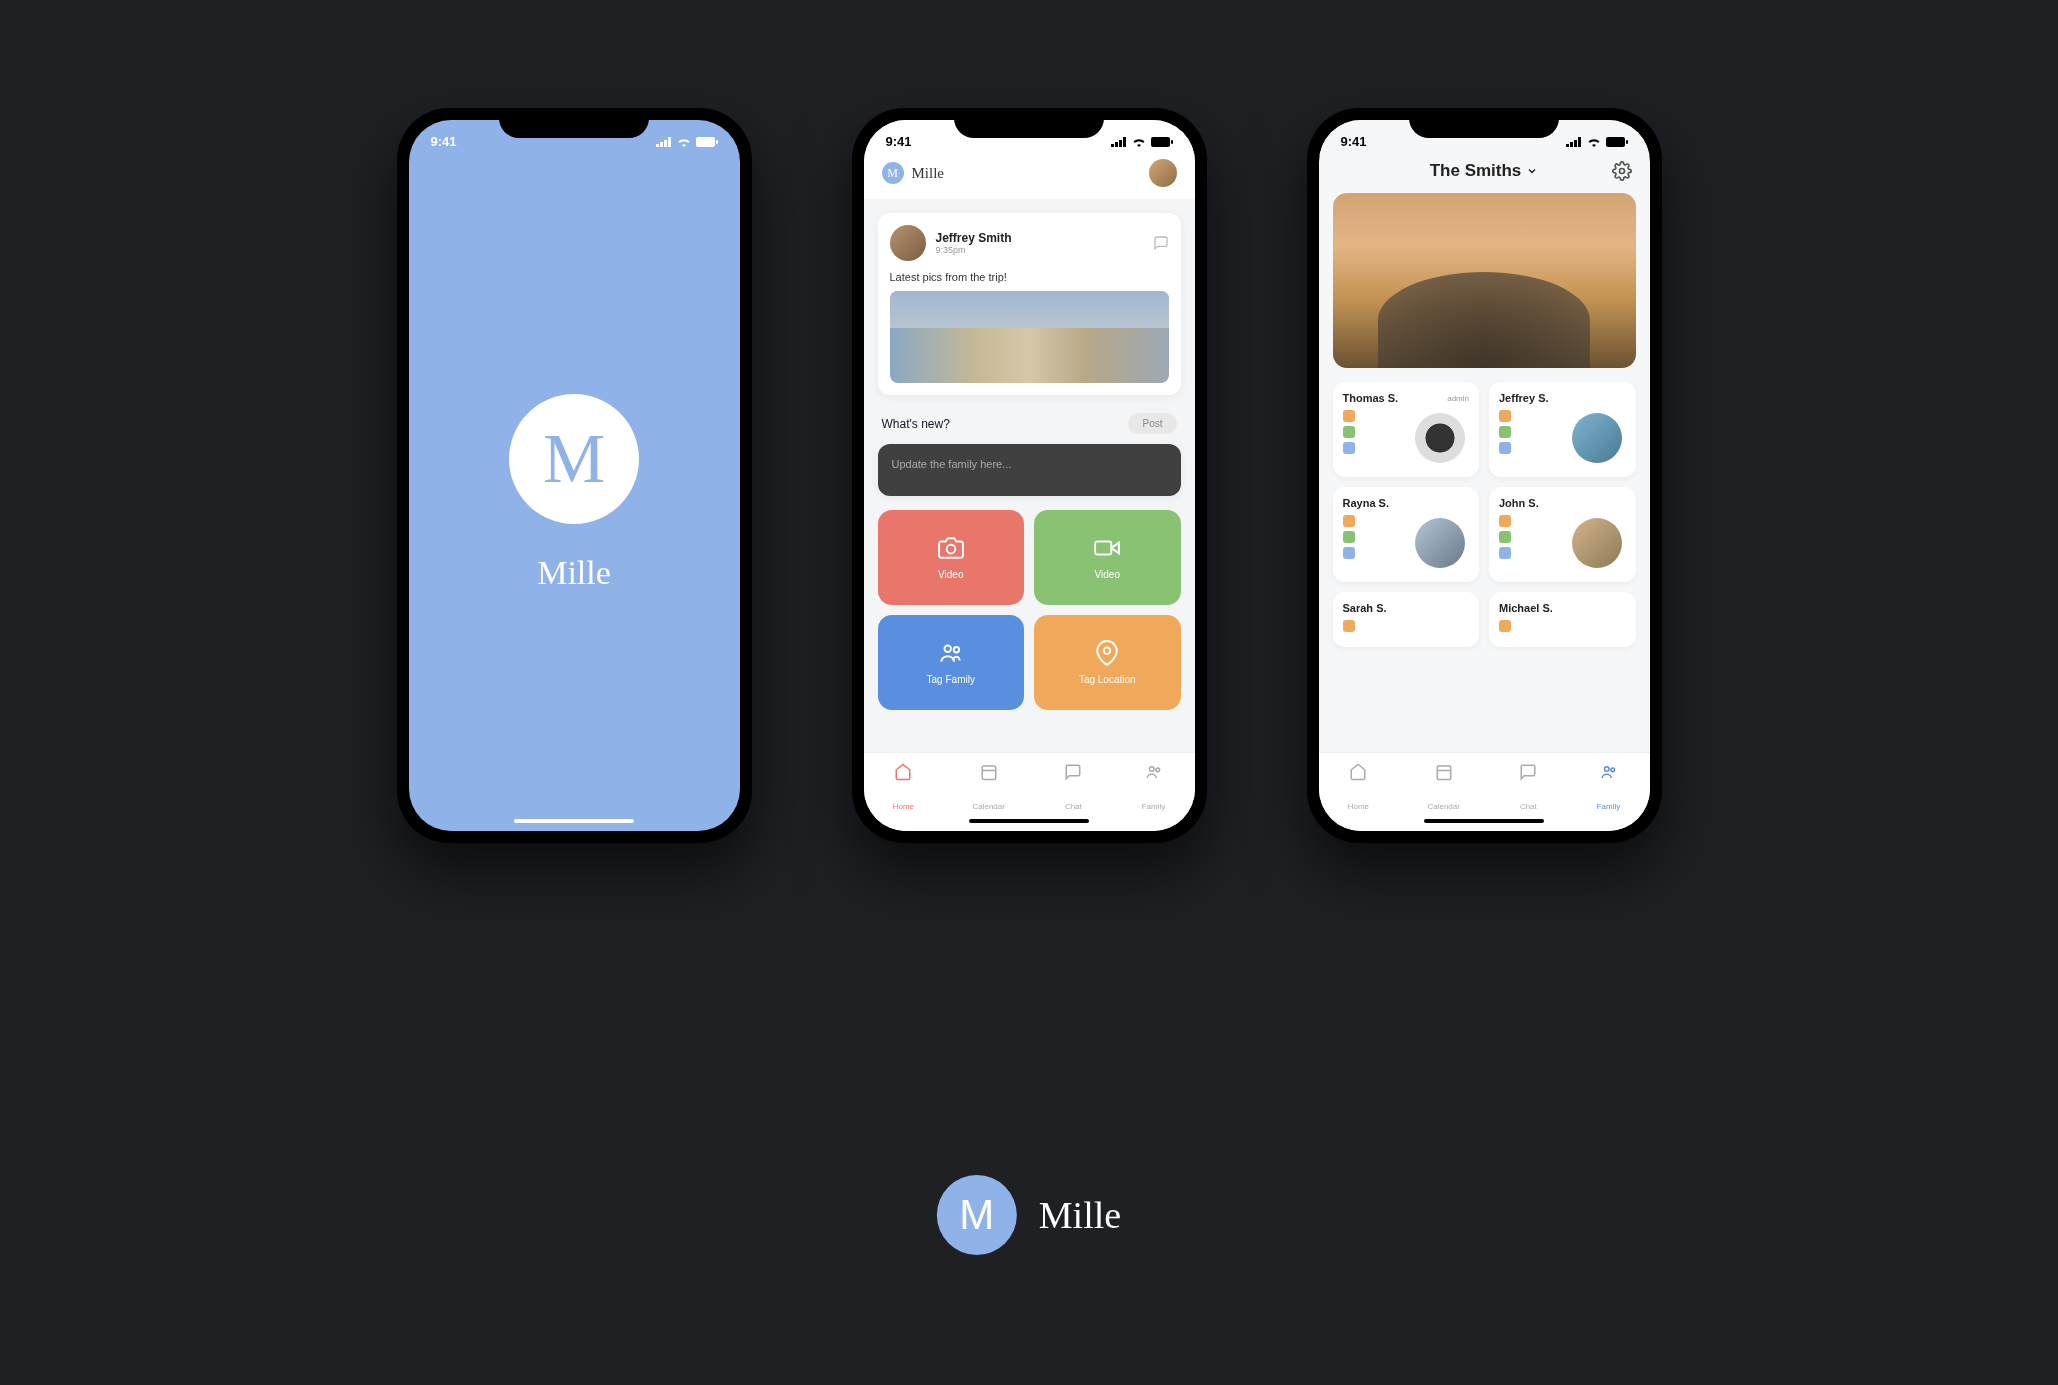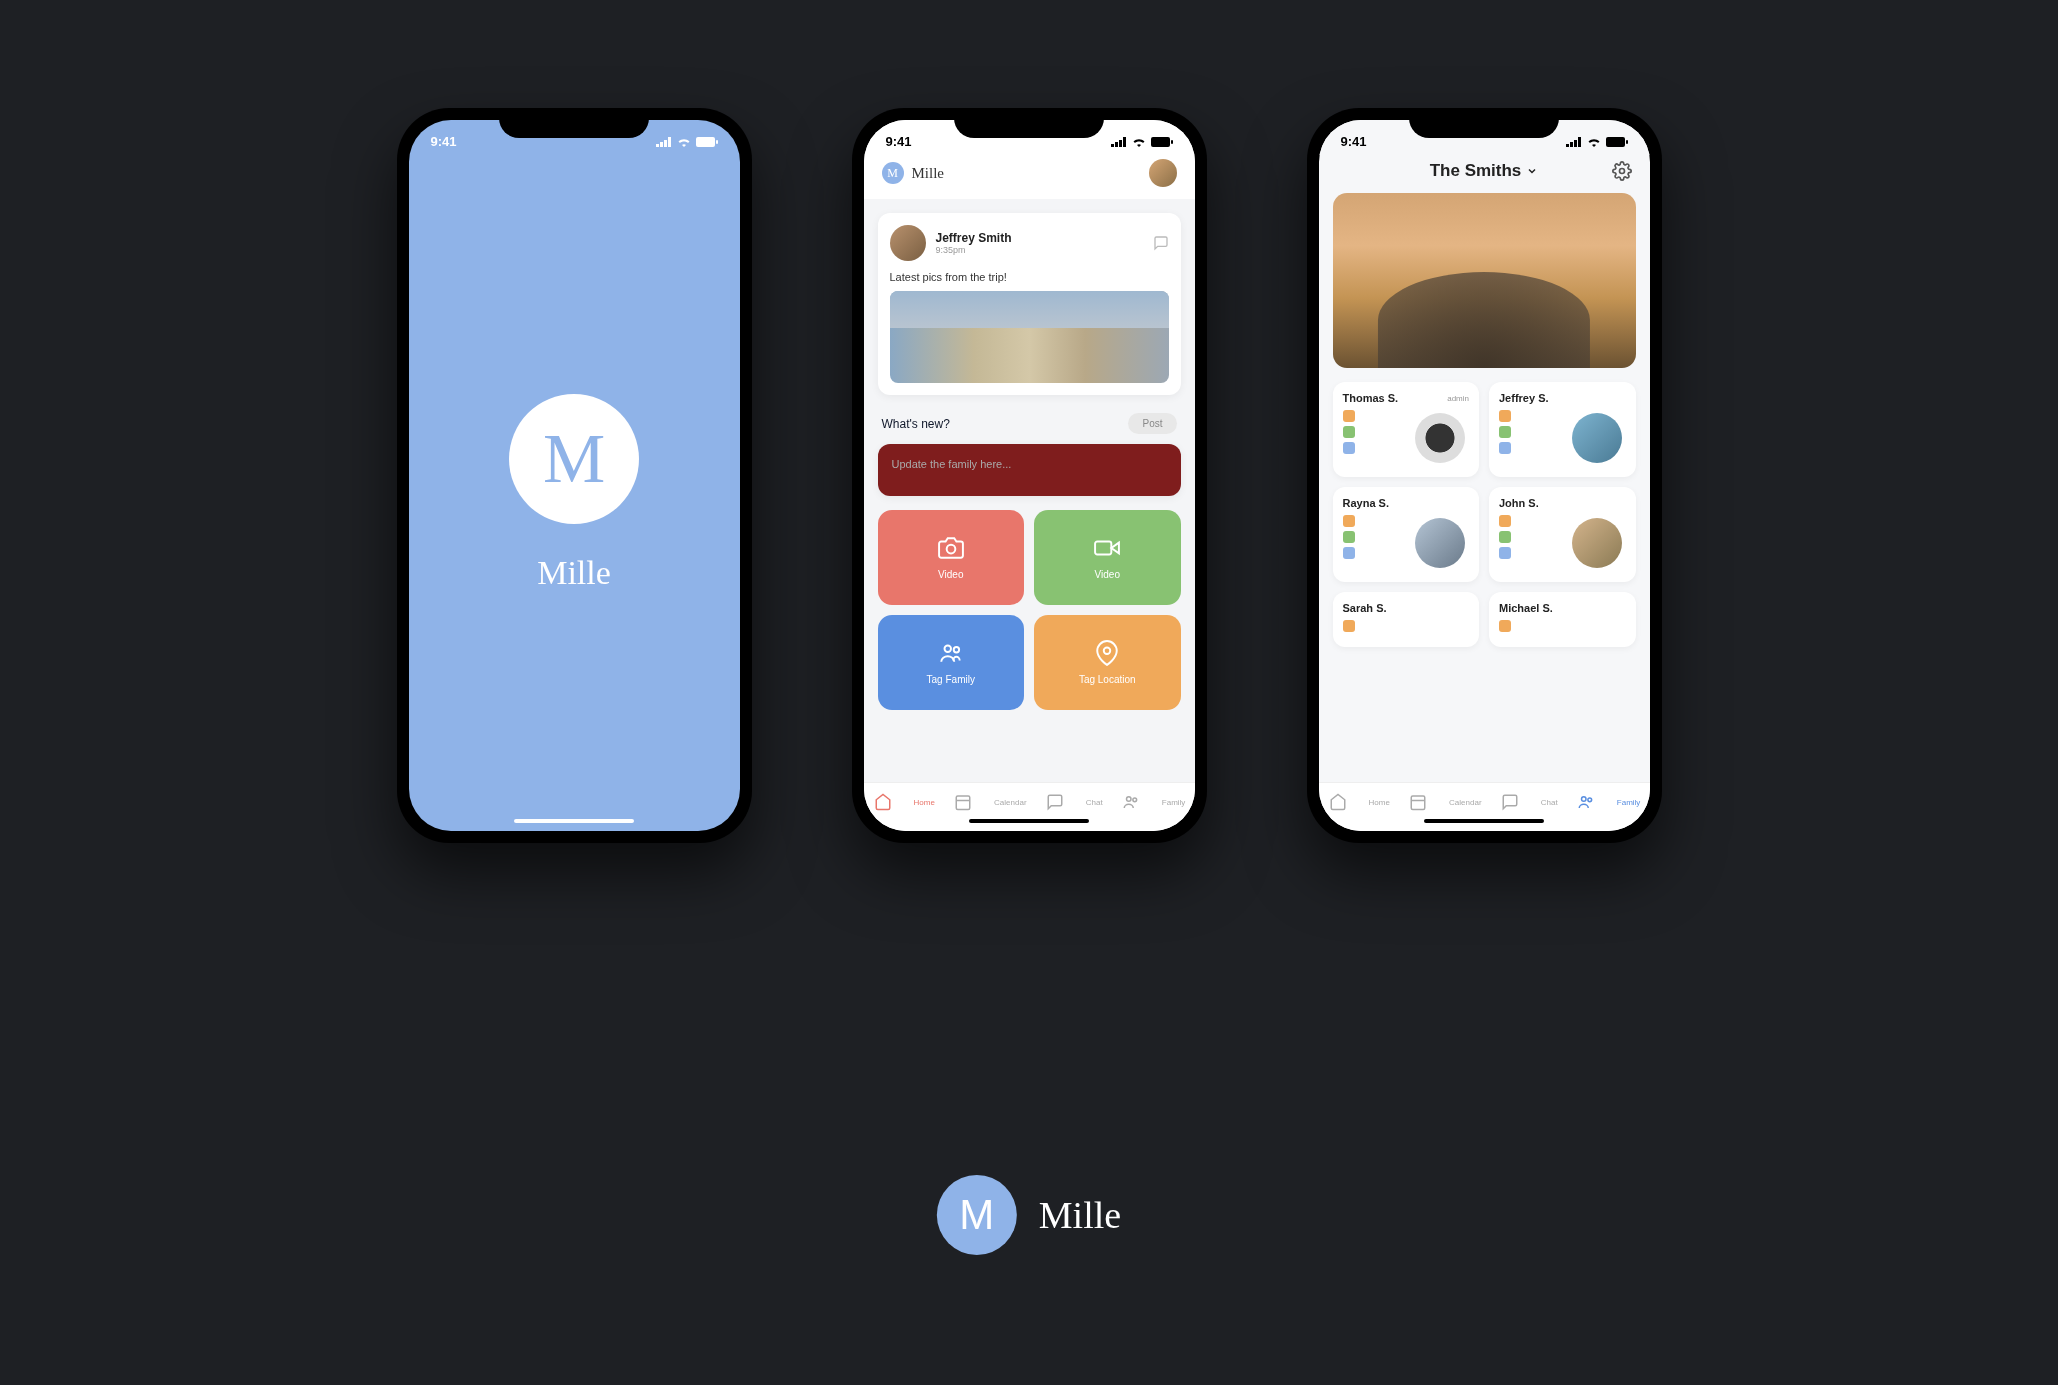--- a/index.html
+++ b/index.html
@@ -176,21 +176,21 @@
 .compose-prompt { font-size: 12px; color: #0f172a; }
 .post-btn {
   background: #e8e8e8;
   color: #888;
   font-size: 10px;
   padding: 5px 14px;
   border-radius: 12px;
   border: none;
 }
 .compose-input {
-  background: #7f1d1d;
+  background: #404040;
   border-radius: 12px;
   box-shadow: 0 2px 8px rgba(0,0,0,0.06);
   padding: 14px;
   margin-top: 10px;
   font-size: 11px;
   color: #aaa;
   height: 52px;
 }
 .action-grid {
   display: grid;
@@ -217,20 +217,21 @@
 .tab-bar {
   display: flex;
   justify-content: space-around;
   align-items: center;
   padding: 10px 0 20px;
   background: #fff;
   border-top: 1px solid #eee;
 }
 .tab-item {
   display: flex;
+  flex-direction: column;
   align-items: center;
   gap: 21px;
   font-size: 8px;
   color: #aaa;
 }
 .tab-item.active { color: #e8766b; }
 .tab-item.active-blue { color: #5a8fe0; }
 .tab-icon { width: 20px; height: 18px; }
 
 

